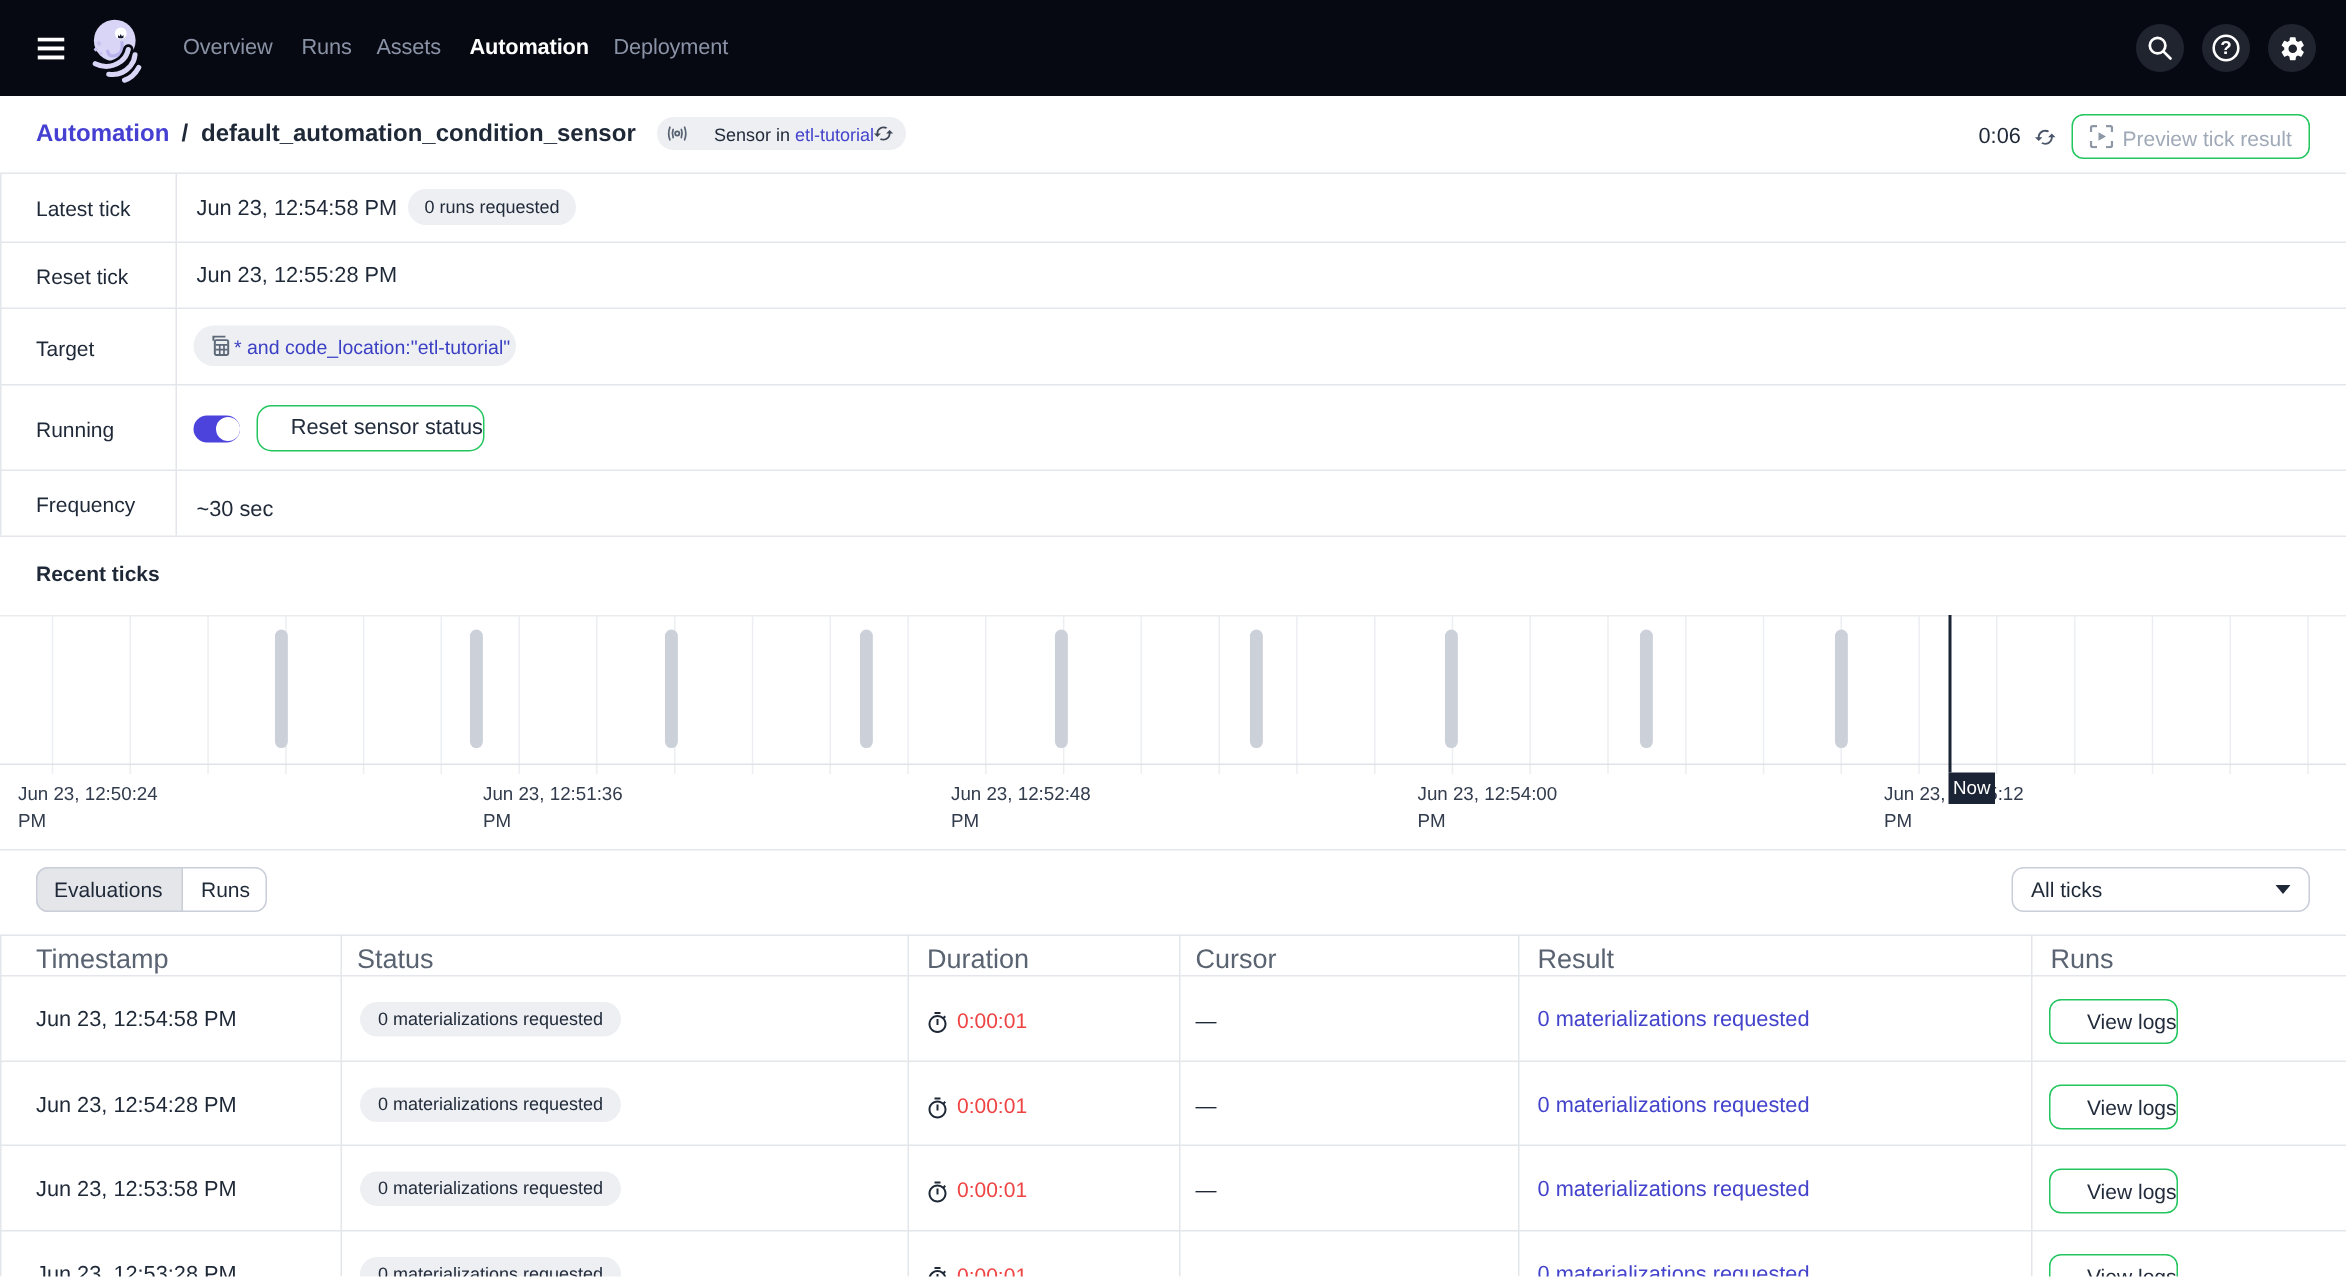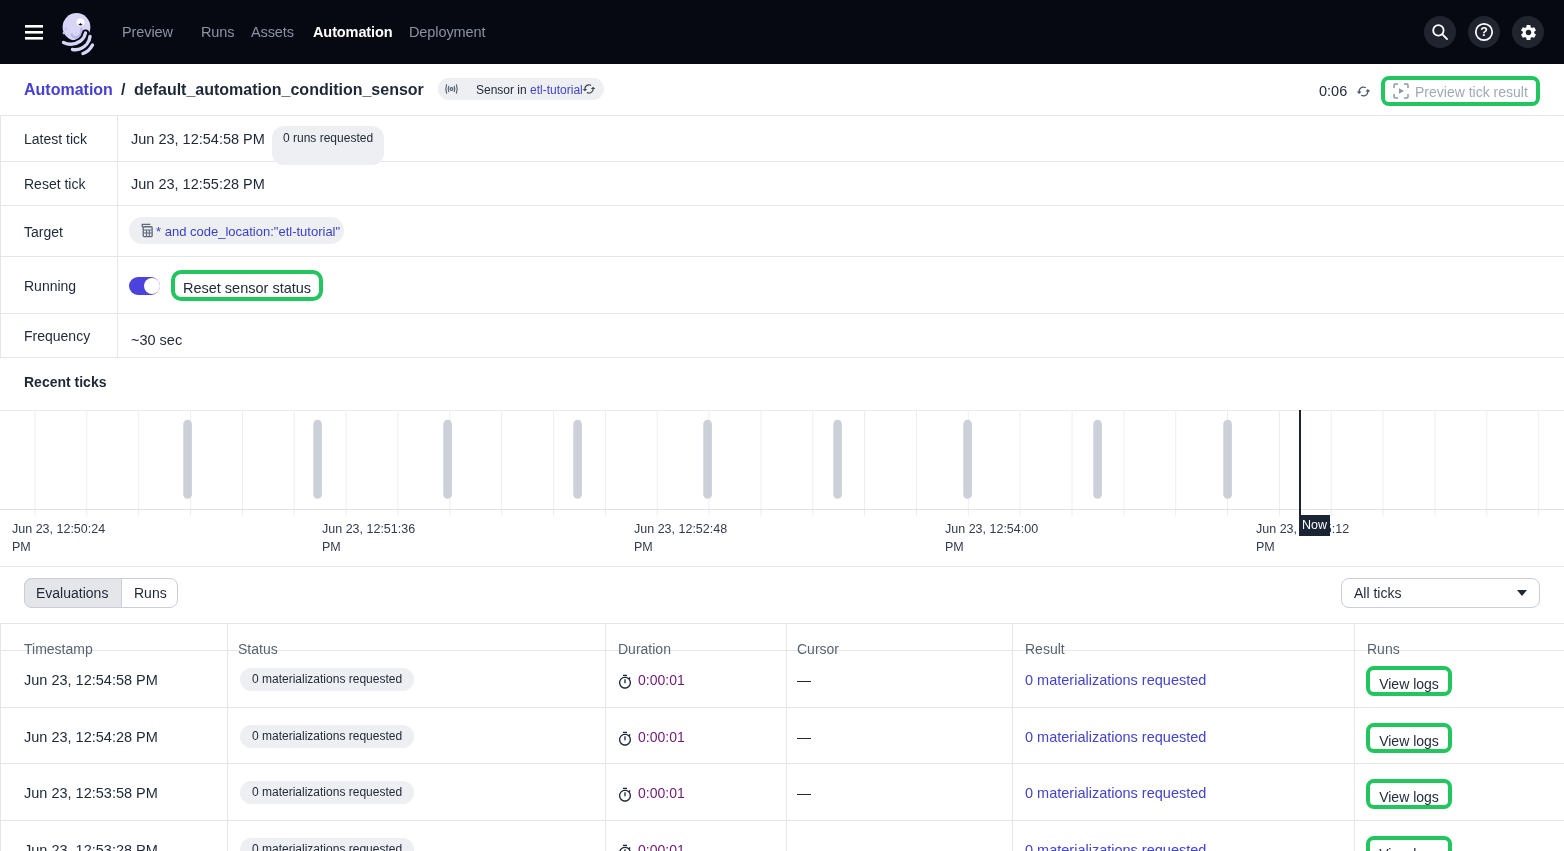--- a/index.html
+++ b/index.html
@@ -10,37 +10,37 @@
   
   #nav { position:absolute; left:0; top:0; width:1564px; height:64px; background:#060912; }
   .navlink { position:absolute; top:0; height:64px; line-height:64px; font-size:14.5px; letter-spacing:-0.1px; color:#8a92a5; }
   .navlink.active { color:#ffffff; font-weight:bold; }
   .navcircle { position:absolute; top:16px; width:32px; height:32px; border-radius:50%; background:#20242f; }
   
   #crumb { position:absolute; left:0; top:64px; width:1564px; height:52px; background:#fff;
     border-bottom:1px solid #e3e6ea; }
   
   .tag { display:inline-block; background:#edeff2; border-radius:12px; font-size:12px; color:#232c3b; }
-  .btn { position:absolute; background:#fff; border:4px solid #22c55e; border-radius:8px;
-         font-size:14px; color:#222c3c; text-align:center; }
+  .btn { position:absolute; background:#fff; border:1px solid #22c55e; border-radius:8px;
+         font-size:14px; color:#222c3c; text-align:right; }
   .indigo { color:#4343cc; }
   
   .hline { position:absolute; left:0; width:1564px; height:1px; background:#e3e6ea; }
   .plabel { position:absolute; left:24px; font-size:14px; color:#1e2837;text-align:center; }
   .pval { position:absolute; left:131px; font-size:14.5px; color:#1e2837; }
   
-  .th { position:absolute; font-size:14px; color:#5a6371;margin-top:12px; }
+  .th { position:absolute; font-size:18px; color:#5a6371; }
   .vline { position:absolute; width:1px; background:#e3e6ea; }
   .ts { position:absolute; left:24px; font-size:14.5px; color:#1e2837; }
   .statpill { position:absolute; left:240px; height:23px; border-radius:12px; padding:0 12px;
     background:#edeff2; font-size:12px; color:#232c3b; line-height:23px; }
   .reslink { position:absolute; left:1025px; font-size:14.5px; color:#4343cc; }
   .dash { position:absolute; left:797px; font-size:14px; color:#1e2837; }
   .viewlogs { width:86px; height:30px; line-height:28px; left:1366px; }
-  .durcell { position:absolute; font-size:14px; color:#701a75;text-align:right; }
+  .durcell { position:absolute; font-size:14px; color:#ef4444;text-align:right; }
 </style>
 </head>
 <body>
 
 <div id="nav">
   <svg class="abs" style="left:25px;top:25px" width="18" height="15" viewBox="0 0 18 15">
     <rect x="0" y="0" width="18" height="2.6" fill="#fff"></rect>
     <rect x="0" y="6" width="18" height="2.6" fill="#fff"></rect>
     <rect x="0" y="12" width="18" height="2.6" fill="#fff"></rect>
   </svg>
@@ -52,21 +52,21 @@
     <rect x="8.6" y="19.6" width="2.8" height="2.8" rx="0.7" transform="rotate(45 10 21)" fill="#c7c3f2"></rect>
     <rect x="6.8" y="23.8" width="2.3" height="2.3" rx="0.6" transform="rotate(45 7.9 24.9)" fill="#c7c3f2"></rect>
     <rect x="10.4" y="26.6" width="1.9" height="1.9" rx="0.5" transform="rotate(45 11.3 27.5)" fill="#c7c3f2"></rect>
     <path d="M7.5 34.5 Q 16 38.8 24.5 33 Q 28.5 30 29.5 25" fill="none" stroke="#060912" stroke-width="7" stroke-linecap="round"></path>
     <path d="M7.5 34.5 Q 16 38.8 24.5 33 Q 28.5 30 29.5 25" fill="none" stroke="#d8d5f6" stroke-width="3.4" stroke-linecap="round"></path>
     <path d="M16.5 41.5 Q 25 42.8 31 36 Q 33.5 33 34 28.5" fill="none" stroke="#060912" stroke-width="7" stroke-linecap="round"></path>
     <path d="M16.5 41.5 Q 25 42.8 31 36 Q 33.5 33 34 28.5" fill="none" stroke="#d8d5f6" stroke-width="3.4" stroke-linecap="round"></path>
     <path d="M27 45.5 Q 33 43.5 36.5 37" fill="none" stroke="#060912" stroke-width="7" stroke-linecap="round"></path>
     <path d="M27 45.5 Q 33 43.5 36.5 37" fill="none" stroke="#d8d5f6" stroke-width="3.4" stroke-linecap="round"></path>
   </svg>
-  <span class="navlink" style="left:122px">Preview</span>
+  <span class="navlink" style="left:122px">Overview</span>
   <span class="navlink" style="left:201px">Runs</span>
   <span class="navlink" style="left:251px">Assets</span>
   <span class="navlink active" style="left:313px">Automation</span>
   <span class="navlink" style="left:409px">Deployment</span>
 
   <div class="navcircle" style="left:1424px"></div>
   <svg class="abs" style="left:1430px;top:22px" width="20" height="20" viewBox="0 0 20 20">
     <circle cx="8.4" cy="8.4" r="5.2" fill="none" stroke="#fff" stroke-width="1.8"></circle>
     <line x1="12.4" y1="12.4" x2="17" y2="17" stroke="#fff" stroke-width="1.8" stroke-linecap="round"></line>
   </svg>
@@ -110,21 +110,21 @@
 <div class="hline" style="top:161px"></div>
 <div class="hline" style="top:205px"></div>
 <div class="hline" style="top:256px"></div>
 <div class="hline" style="top:313px"></div>
 <div class="hline" style="top:357px"></div>
 <div class="vline" style="left:117px;top:116px;height:241px"></div>
 <div class="vline" style="left:0px;top:116px;height:241px"></div>
 
 <span class="plabel" style="top:131px">Latest tick</span>
 <span class="pval" style="top:131px">Jun 23, 12:54:58 PM</span>
-<div class="abs tag" style="left:272px;top:126px;height:39px;line-height:24px;padding:0 11px">0 runs requested</div>
+<div class="abs tag" style="left:272px;top:126px;height:24px;line-height:24px;padding:0 11px">0 runs requested</div>
 
 <span class="plabel" style="top:176px">Reset tick</span>
 <span class="pval" style="top:176px">Jun 23, 12:55:28 PM</span>
 
 <span class="plabel" style="top:224px">Target</span>
 <div class="abs" style="left:129px;top:217px;width:215px;height:27px;border-radius:13.5px;background:#edeff2"></div>
 <svg class="abs" style="left:139px;top:223px" width="15" height="15" viewBox="0 0 16 16">
   <path d="M3.5 4.5 V1.5 H12" fill="none" stroke="#5d6878" stroke-width="1.4"></path>
   <rect x="4.5" y="4" width="9.5" height="10.5" rx="1" fill="none" stroke="#5d6878" stroke-width="1.4"></rect>
   <path d="M5 7.4 H13.5 M8 7.4 V14 M11 7.4 V14 M5 10.7 H13.5" stroke="#5d6878" stroke-width="1.2"></path>

